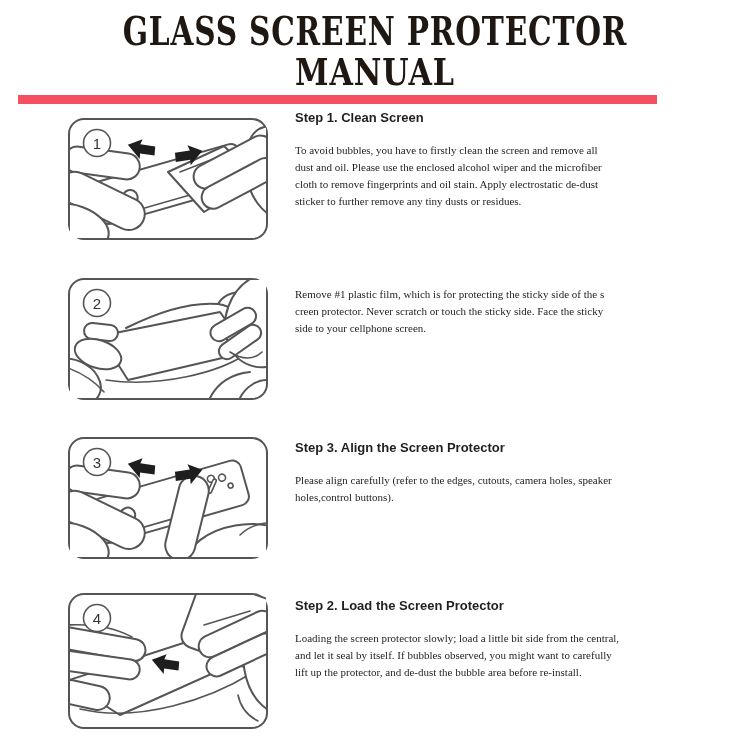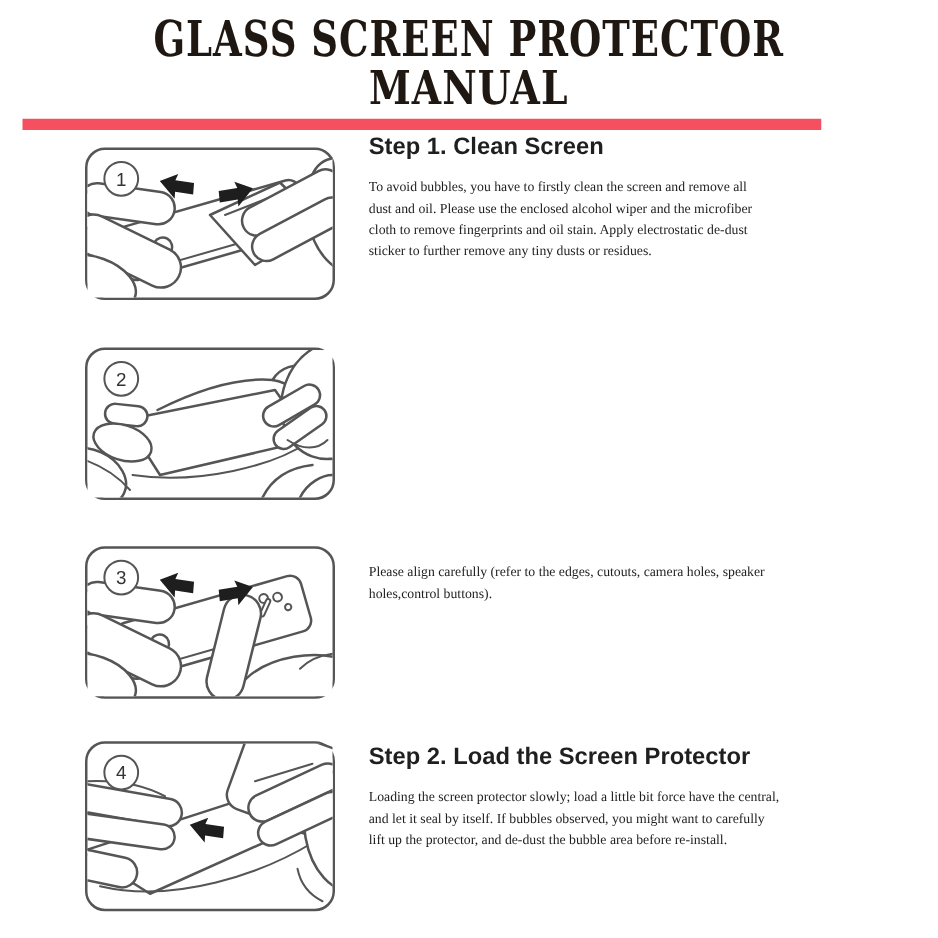--- a/index.html
+++ b/index.html
@@ -18,21 +18,21 @@
   .row1{top:118px;}.row2{top:278px;}.row3{top:437px;}.row4{top:593px;}
 
   .figure{position:absolute;left:68px;top:0;width:200px;height:122px;background:#fff;
           border:2px solid #555;border-radius:16px;box-sizing:border-box;}
   .row4 .figure{height:136px;}
   .figure svg{display:block;width:100%;height:100%;}
 
   .text{position:absolute;left:295px;width:452px;}
   .row1 .text{top:-11px;}.row2 .text{top:-5px;}.row3 .text{top:0px;}.row4 .text{top:2px;}
 
-  .step-heading{margin:0;font-size:19px;line-height:22px;font-weight:bold;color:#1f1f1f;
+  .step-heading{margin:0;font-size:13px;line-height:22px;font-weight:bold;color:#1f1f1f;
                 font-family:"Liberation Sans",sans-serif;}
   .step-body{margin:13px 0 0 0;font-family:"Liberation Serif",serif;font-size:11px;
              line-height:17px;color:#1e1e1e;white-space:pre-line;}
 
   
   .ln{fill:none;stroke:#555;stroke-width:2;stroke-linecap:round;stroke-linejoin:round;}
   .fw{fill:#ffffff;stroke:#555;stroke-width:2;stroke-linejoin:round;stroke-linecap:round;}
   .thin{stroke-width:1.6;}
   .numc{fill:#ffffff;stroke:#555;stroke-width:1.6;}
   .numt{font-family:"Liberation Sans",sans-serif;font-size:15px;fill:#333;text-anchor:middle;}
@@ -114,20 +114,23 @@
           <path class="ln" d="M140 118 C148 102 162 94 180 92"></path>
           <path class="ln" d="M170 118 C176 106 188 100 196 100"></path>
         </g>
         <g>
           <circle class="numc" cx="27" cy="23" r="13.5"></circle>
           <text class="numt" x="27" y="28.5">2</text>
         </g>
       </svg>
     </div>
     <div class="text">
+      <p class="step-body">Remove #1 plastic film, which is for protecting the sticky side of the s
+creen protector. Never scratch or touch the sticky side. Face the sticky
+side to your cellphone screen.</p>
     </div>
   </div>
 
   <div class="row row3">
     <div class="figure">
       <svg viewBox="0 0 196 118">
         <g transform="rotate(-16 100 64)">
           <rect class="fw" x="24" y="40" width="154" height="46" rx="9"></rect>
           <path class="ln thin" d="M30 80 L100 80"></path>
           <circle class="fw" cx="56" cy="64" r="7.5"></circle>
@@ -151,20 +154,21 @@
         </g>
         <path d="M0 9 L13 0 L12 5.5 L27 4 L28.5 13 L14 14.5 L15 20 Z" transform="translate(60,16) rotate(14)" fill="#1e1e1e"></path>
         <path d="M0 9 L13 0 L12 5.5 L27 4 L28.5 13 L14 14.5 L15 20 Z" transform="translate(130,22) rotate(-15) scale(-1,1)" fill="#1e1e1e"></path>
         <g>
           <circle class="numc" cx="27" cy="23" r="13.5"></circle>
           <text class="numt" x="27" y="28.5">3</text>
         </g>
       </svg>
     </div>
     <div class="text">
+      <h2 class="step-heading">Step 3. Align the Screen Protector</h2>
       <p class="step-body">Please align carefully (refer to the edges, cutouts, camera holes, speaker
 holes,control buttons).</p>
     </div>
   </div>
 
   <div class="row row4">
     <div class="figure">
       <svg viewBox="0 0 196 132">
         <g>
           <path class="fw" d="M-4 86 L138 40 L188 58 L50 120 Z"></path>
@@ -188,19 +192,19 @@
         </g>
         <path d="M0 9 L13 0 L12 5.5 L27 4 L28.5 13 L14 14.5 L15 20 Z" transform="translate(84,56) rotate(14)" fill="#1e1e1e"></path>
         <g>
           <circle class="numc" cx="27" cy="23" r="13.5"></circle>
           <text class="numt" x="27" y="28.5">4</text>
         </g>
       </svg>
     </div>
     <div class="text">
       <h2 class="step-heading">Step 2. Load the Screen Protector</h2>
-      <p class="step-body">Loading the screen protector slowly; load a little bit force have the central,
+      <p class="step-body">Loading the screen protector slowly; load a little bit side from the central,
 and let it seal by itself. If bubbles observed, you might want to carefully
 lift up the protector, and de-dust the bubble area before re-install.</p>
     </div>
   </div>
 
 </div>
 
 </body></html>

